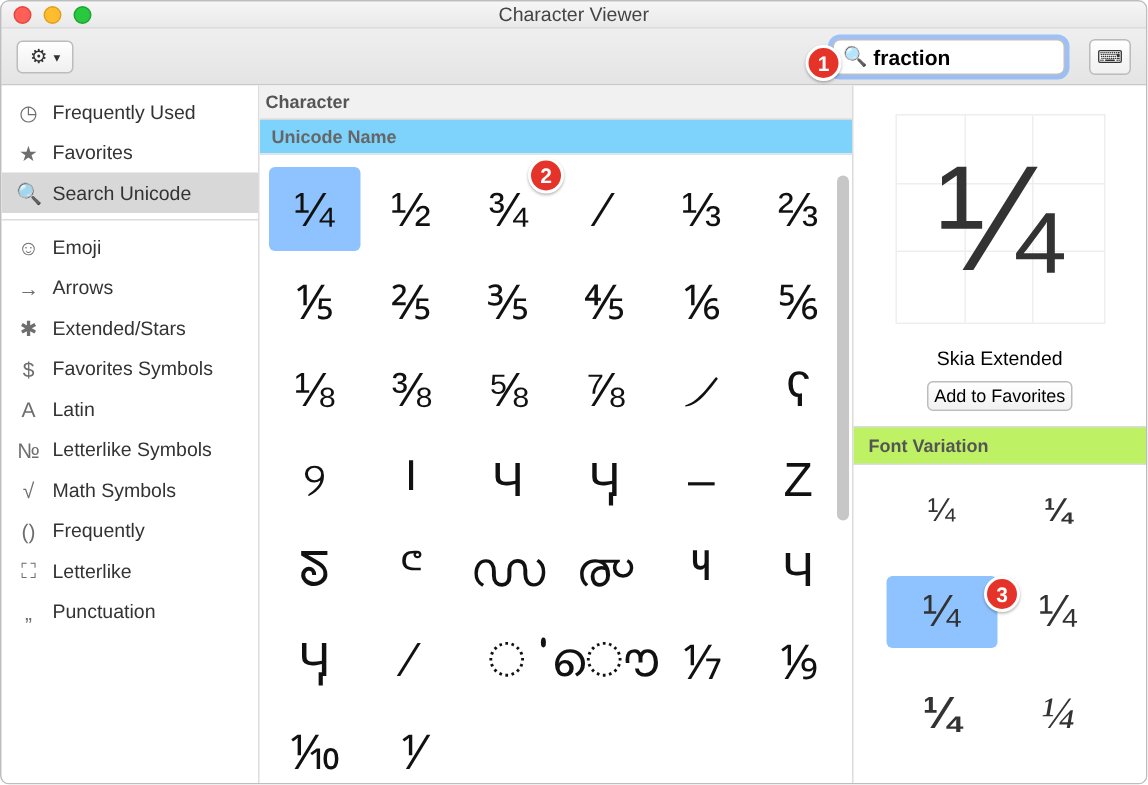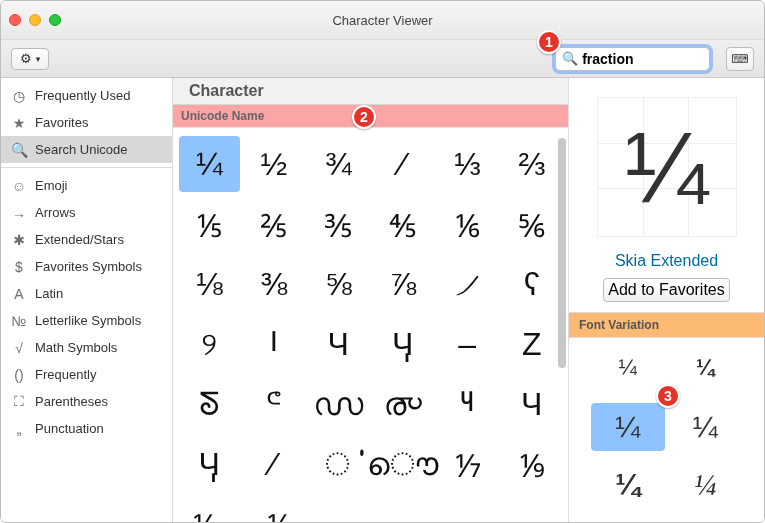--- a/index.html
+++ b/index.html
@@ -17,21 +17,21 @@
     width: 765px; height: 523px;
     border: 1px solid #bdbdbd;
     border-radius: 6px;
     background: #ececec;
     display: flex;
     flex-direction: column;
     overflow: hidden;
   }
   
   .titlebar {
-    height: 39px;
+    height: 18px;
     display: flex;
     align-items: center;
     padding: 0 8px;
     position: relative;
     background: linear-gradient(#f6f6f6,#e9e9e9);
     border-bottom: 1px solid #dcdcdc;
   }
   .traffic { display: flex; gap: 8px; }
   .traffic .dot { width: 12px; height: 12px; border-radius: 50%; }
   .dot.red { background:#ff5f57; border:1px solid #e24640; }
@@ -112,26 +112,26 @@
     flex: 1; display: flex; flex-direction: row; overflow: hidden;
   }
   .grid-area {
     flex: 1; display: flex; flex-direction: column; overflow: hidden;
     border-right: 1px solid #dcdcdc;
     position: relative;
   }
   .col-header {
     background: #f1f1f1;
     border-bottom: 1px solid #d8d8d8;
-    padding: 4px 16px;
-    font-size: 16px; font-weight: 600; color: #555;
+    padding: 4px 4px;
+    font-size: 12px; font-weight: 600; color: #555;
     position: relative;
   }
   .sub-header {
-    background: #fca5a5;
+    background: #7dd3fc;
     border-bottom: 1px solid #e4e4e4;
     padding: 4px 8px;
     font-size: 12px; font-weight: 600; color: #666;
   }
   .char-grid {
     flex: 1; overflow: auto;
     padding: 6px 4px;
   }
   .row {
     display: flex;
@@ -162,31 +162,31 @@
     border: 1px solid #eee;
     display: flex; align-items: center; justify-content: center;
     font-size: 100px; font-family: "Lucida Grande",Arial,sans-serif;
     background:
       linear-gradient(#eee,#eee) left 33% top 0 / 1px 100% no-repeat,
       linear-gradient(#eee,#eee) left 66% top 0 / 1px 100% no-repeat,
       linear-gradient(#eee,#eee) left 0 top 33% / 100% 1px no-repeat,
       linear-gradient(#eee,#eee) left 0 top 66% / 100% 1px no-repeat,
       #fff;
   }
-  .font-name { text-align: center; font-size: 16px; color: #0369a1; margin: 2px 0 8px; }
+  .font-name { text-align: center; font-size: 13px; color: #000000; margin: 2px 0 8px; }
   .add-fav-row { display: flex; justify-content: center; margin-bottom: 10px; }
   .add-fav-btn {
-    padding: 2px 4px; font-size: 16px;
+    padding: 2px 4px; font-size: 12px;
     background: linear-gradient(#fff,#f1f1f1);
     border: 1px solid #bcbcbc; border-radius: 4px;
   }
   .font-var-header {
     border-top: 1px solid #dcdcdc;
     border-bottom: 1px solid #dcdcdc;
-    background: #fdba74;
+    background: #bef264;
     padding: 5px 10px;
     font-size: 12px; font-weight: 600; color: #555;
   }
   .var-grid {
     flex: 1;
     display: grid;
     grid-template-columns: repeat(2, 1fr);
     gap: 4px;
     padding: 6px 22px;
     overflow: hidden;
@@ -290,21 +290,21 @@
         <div class="side-item">
           <span class="side-icon">√</span>
           <span>Math Symbols</span>
         </div>
         <div class="side-item">
           <span class="side-icon">()</span>
           <span>Frequently</span>
         </div>
         <div class="side-item">
           <span class="side-icon">⛶</span>
-          <span>Parentheses</span>
+          <span>Letterlike</span>
         </div>
         <div class="side-item">
           <span class="side-icon">„</span>
           <span>Punctuation</span>
         </div>
       </div>
 
     <div class="main">
 
       <div class="grid-area">

